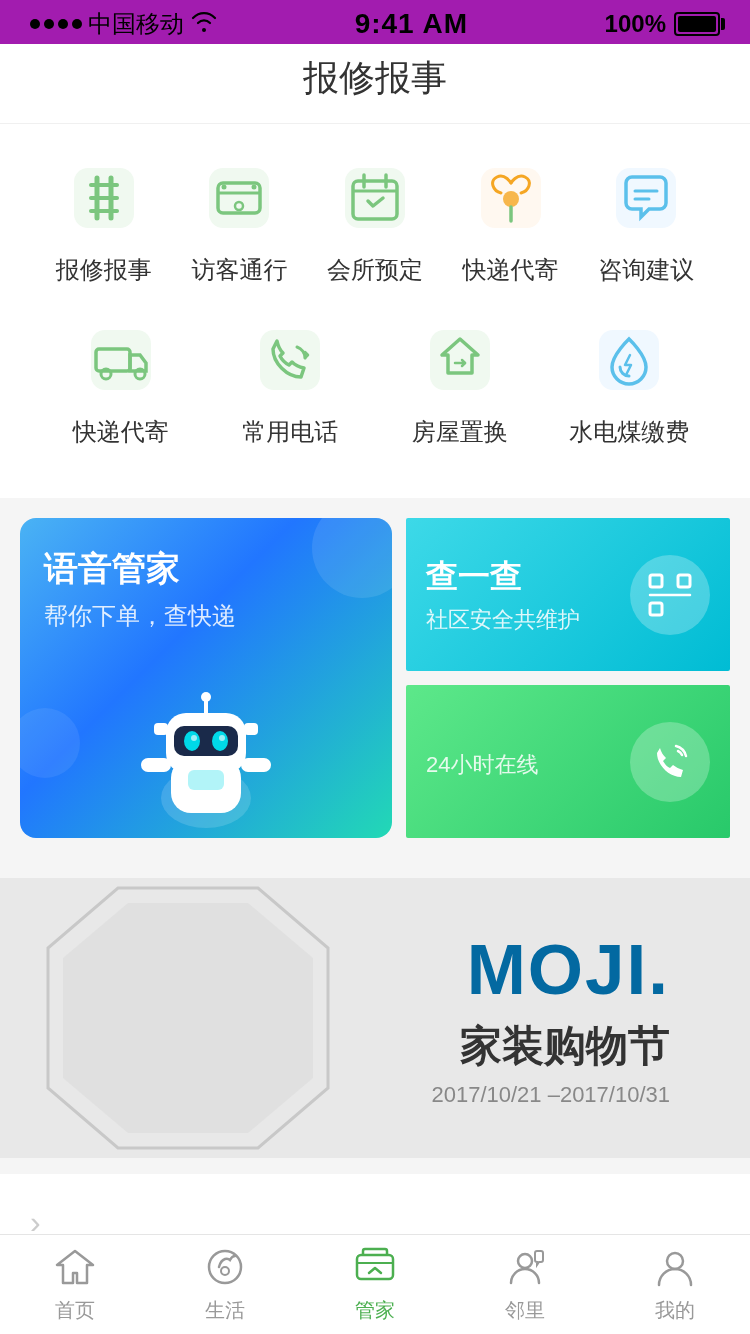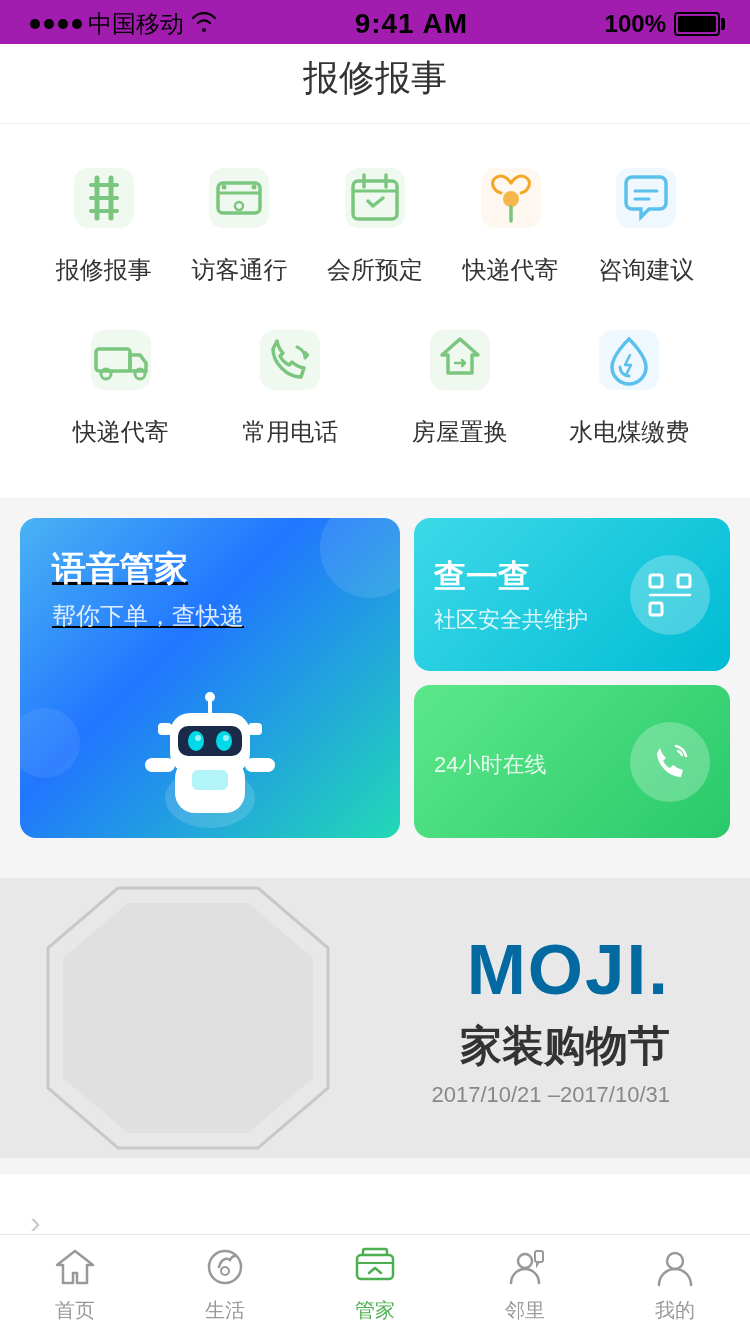--- a/index.html
+++ b/index.html
@@ -87,23 +87,22 @@
       gap: 14px;
       margin-top: 0;
     }
     .feature-left {
       flex: 1;
       border-radius: 16px;
       overflow: hidden;
       background: linear-gradient(135deg, #4ab3f4 0%, #2176ff 40%, #22d9b5 100%);
       min-height: 320px;
       position: relative;
-      padding: 28px 32px;
+      padding: 28px 24px;
       cursor: pointer;
-      text-decoration: underline;
     }
     .feature-left-title {
       font-size: 34px;
       font-weight: 700;
       color: #fff;
     }
     .feature-left-sub {
       font-size: 24px;
       color: rgba(255,255,255,0.85);
       margin-top: 8px;
@@ -117,21 +116,21 @@
       height: 180px;
     }
 
     .feature-right {
       display: flex;
       flex-direction: column;
       gap: 14px;
       flex: 1;
     }
     .feature-card {
-      border-radius: 16px;
+      border-radius: 2px;
       flex: 1;
       padding: 24px 20px;
       display: flex;
       align-items: center;
       justify-content: space-between;
       cursor: pointer;
       position: relative;
       overflow: hidden;
     }
     .feature-card-cyan {

